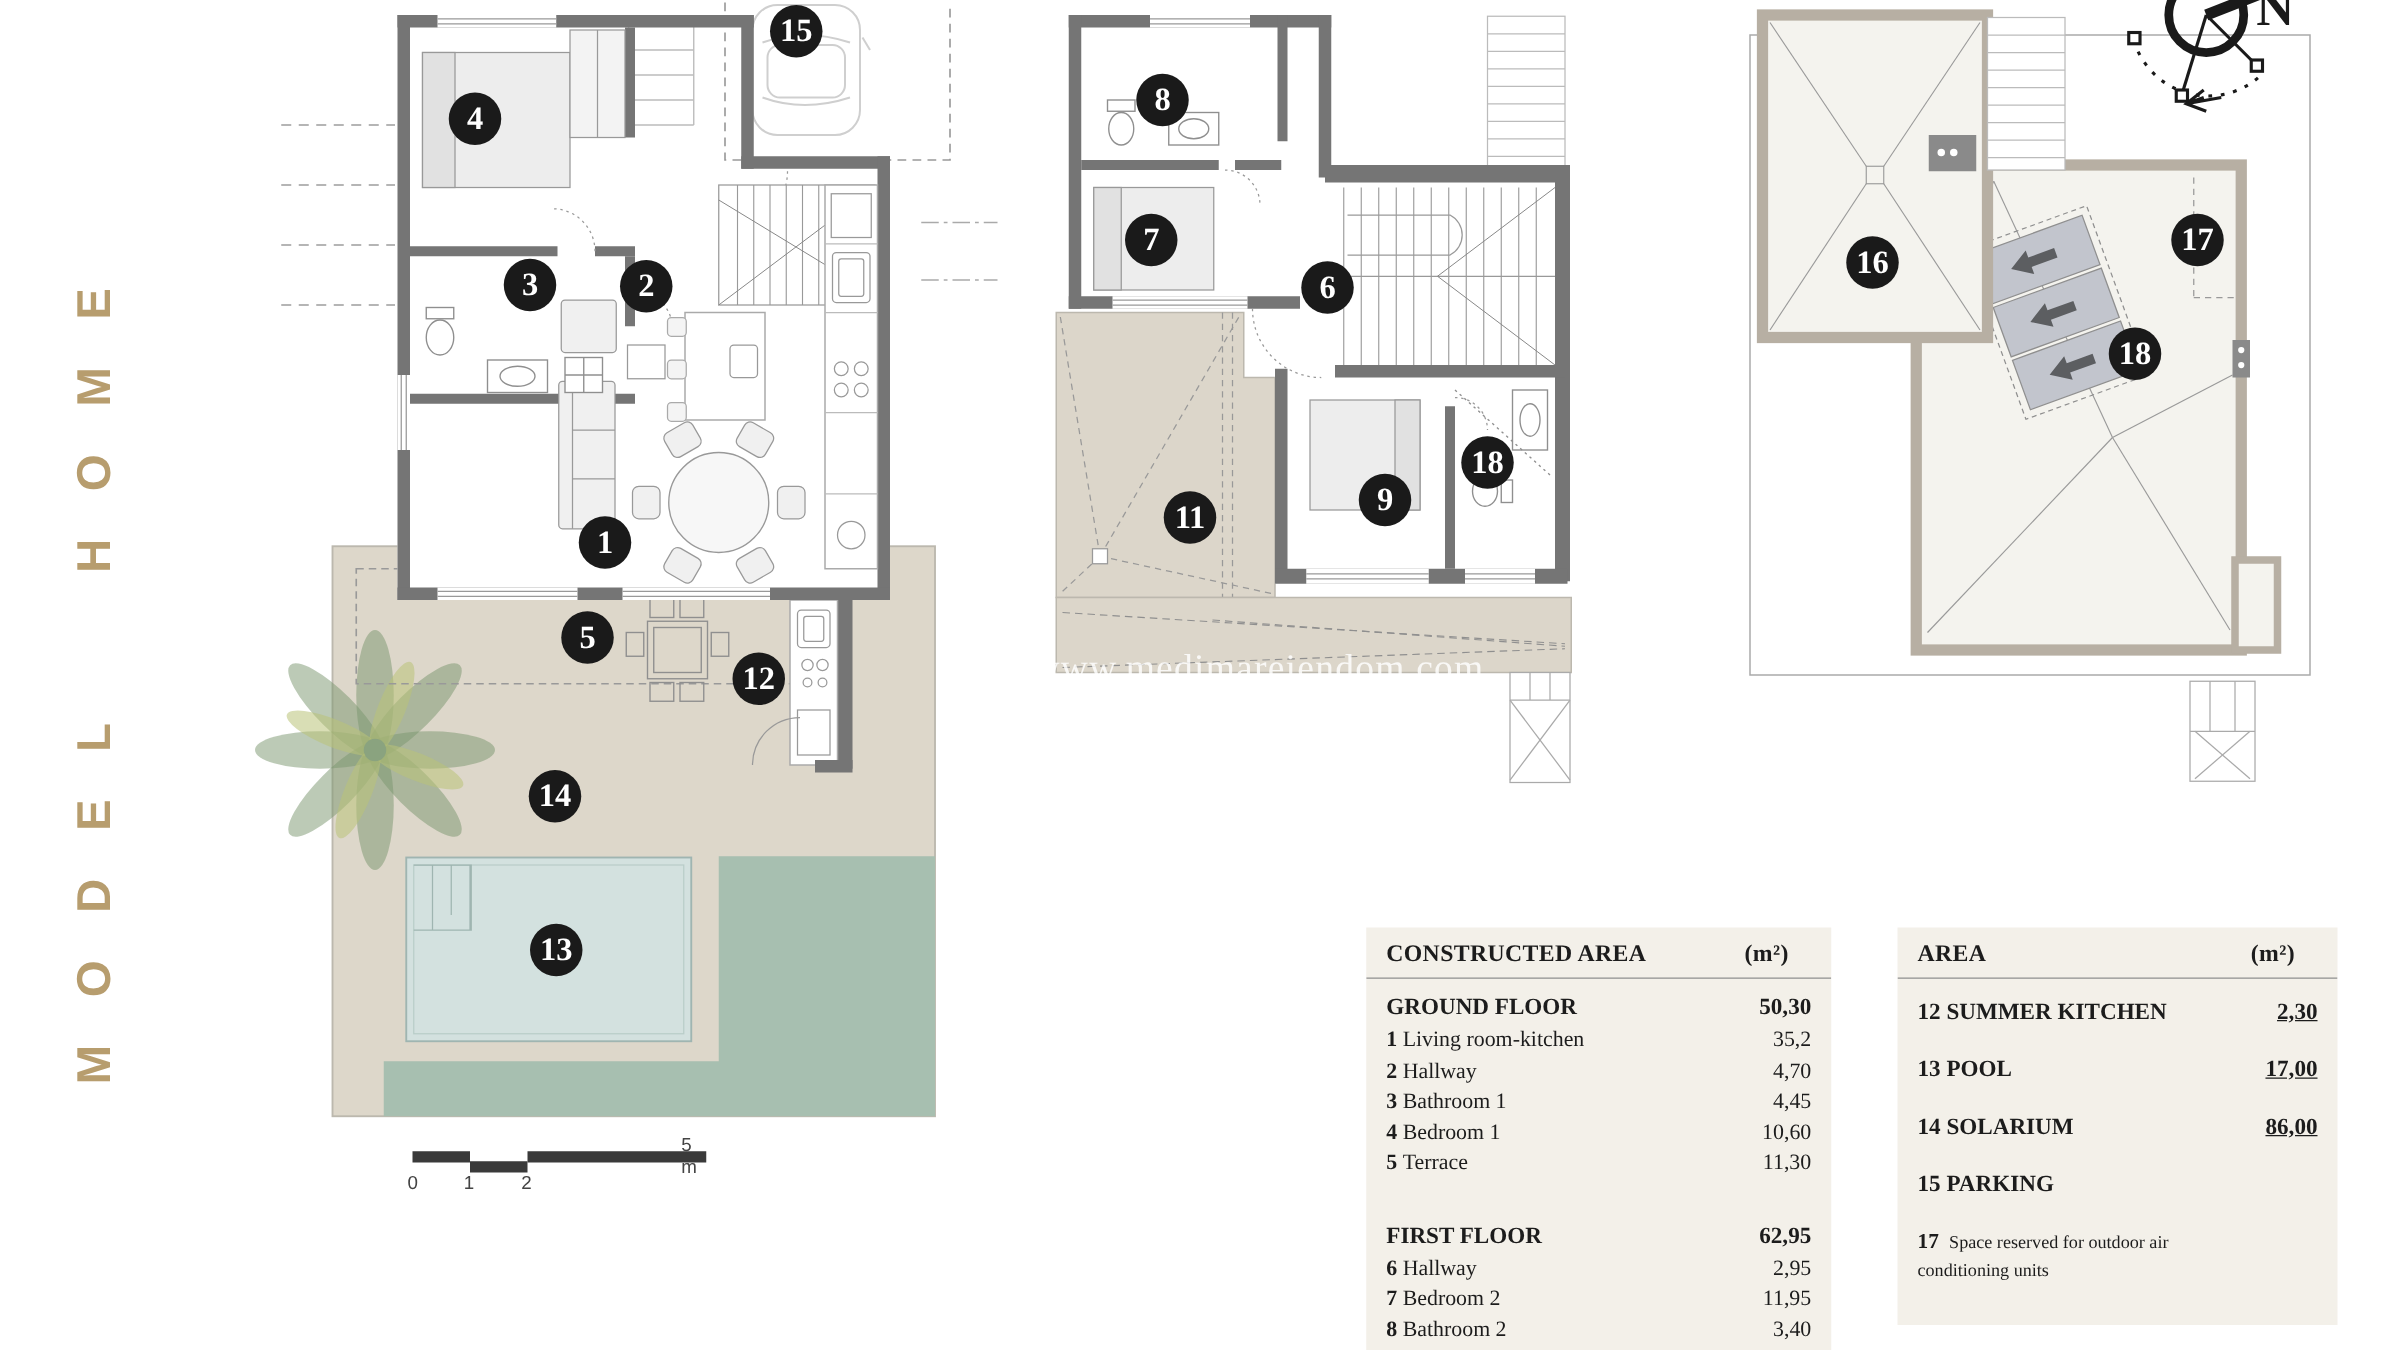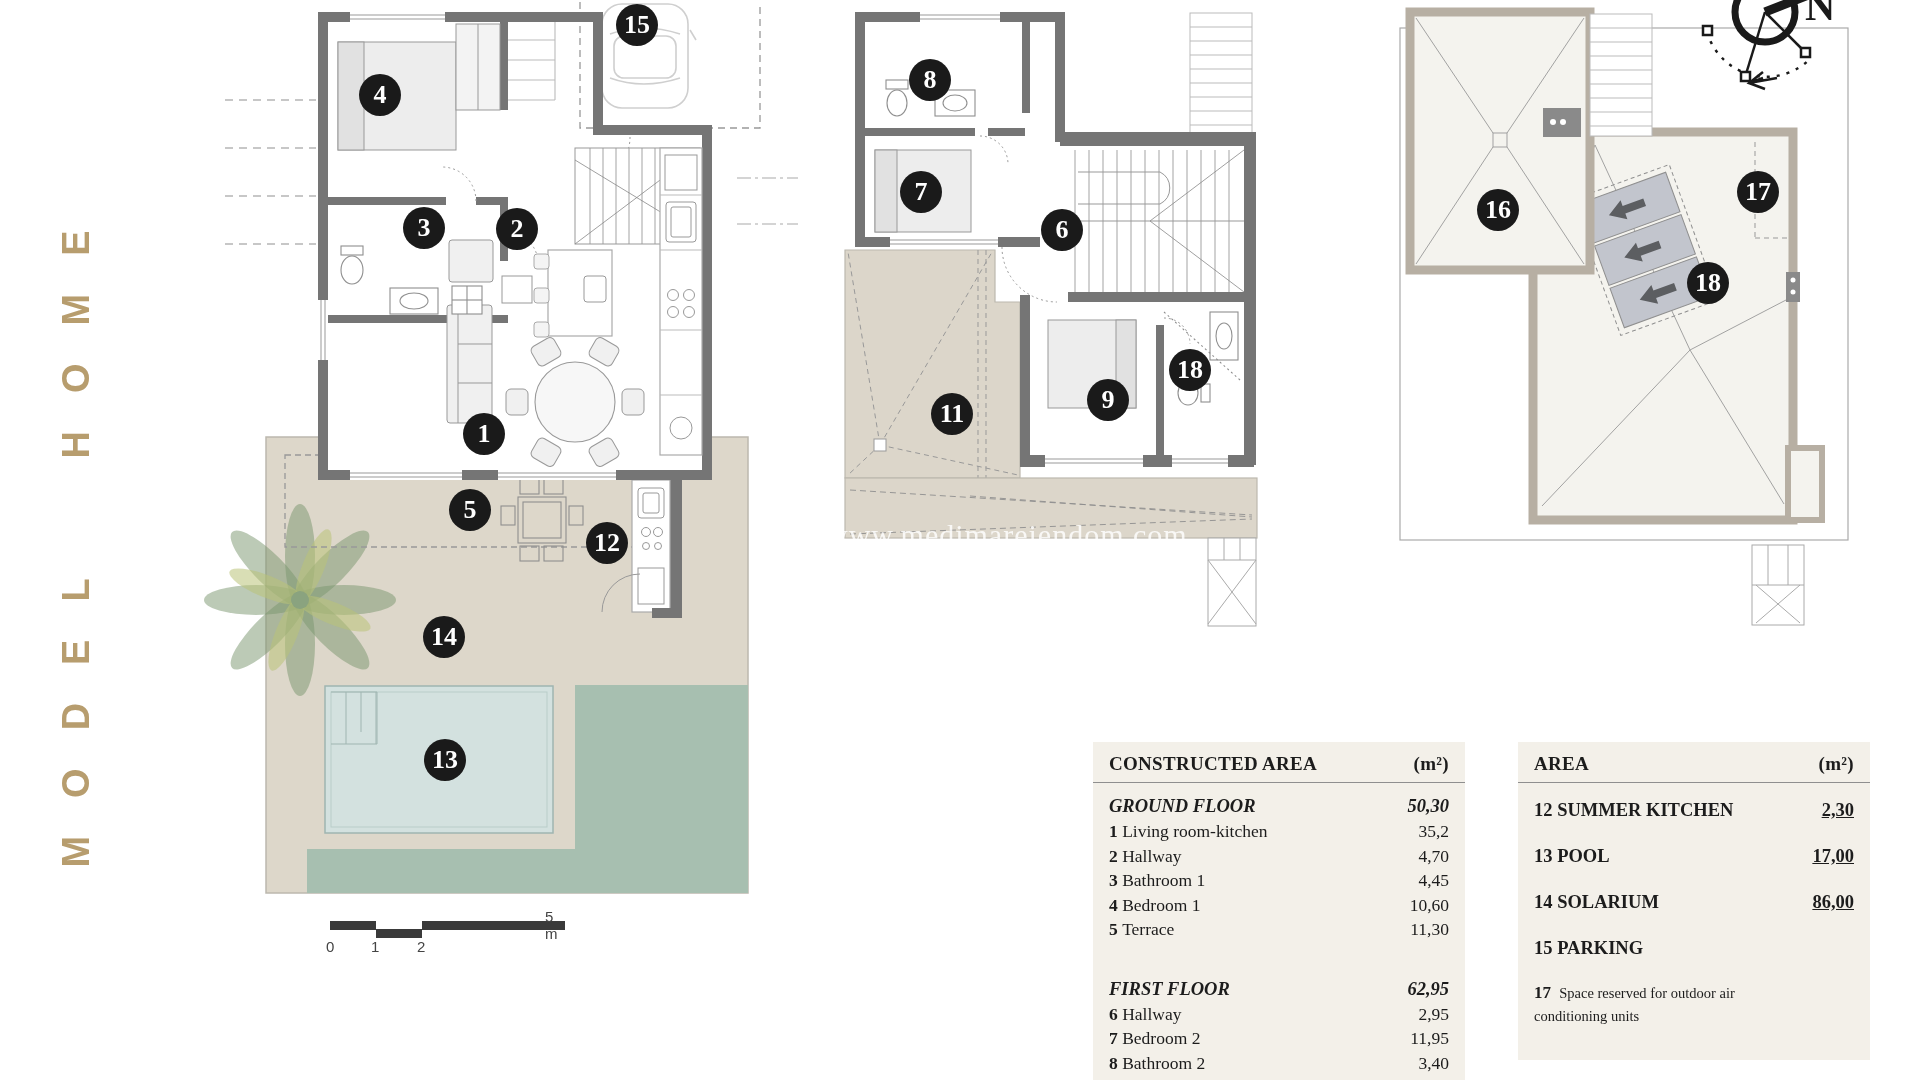--- a/index.html
+++ b/index.html
@@ -19,26 +19,26 @@
   .watermark{position:absolute;left:826px;top:518px;z-index:6;color:rgba(255,255,255,.82);
              font:400 30px "Liberation Serif",serif;letter-spacing:1px;}
   
   .scale{position:absolute;z-index:4;}
   .scale .seg{position:absolute;background:#3a3a3a;height:9px;}
   .scale .lab{position:absolute;font-family:"Liberation Sans",sans-serif;font-size:15px;color:#444;}
   
   .table{position:absolute;background:#f3f0e9;color:#1c1c1c;overflow:hidden;z-index:4;}
   .t-head{display:flex;justify-content:space-between;align-items:flex-end;
           font-weight:bold;font-size:19px;letter-spacing:.3px;
-          padding:11px 16px 7px 16px;border-bottom:1.5px solid #8f8f8f;}
+          padding:11px 34px 7px 16px;border-bottom:1.5px solid #8f8f8f;}
   .t-body{padding:10px 16px 0 16px;}
   .trow{display:flex;line-height:24.5px;font-size:17.5px;}
   .trow .lbl{flex:1;}
   .trow .val{min-width:62px;text-align:right;}
-  .trow.section{line-height:26px;font-style:italic;}
+  .trow.section{line-height:26px;}
   .trow.section .lbl,.trow.section .val{font-weight:bold;font-size:18.5px;}
   .gap34{height:34px;}
   .a-body{padding:14px 16px 0 16px;}
   .arow{display:flex;font-size:18.5px;font-weight:bold;line-height:26px;margin-bottom:20px;}
   .arow .lbl{flex:1;}
   .arow .val{text-align:right;min-width:60px;text-decoration:underline;}
   .arow.small{font-weight:normal;font-size:14.5px;line-height:23px;margin-bottom:0;}
   .arow.small b{font-size:17px;font-weight:bold;margin-right:4px;}
 </style>
 </head>

